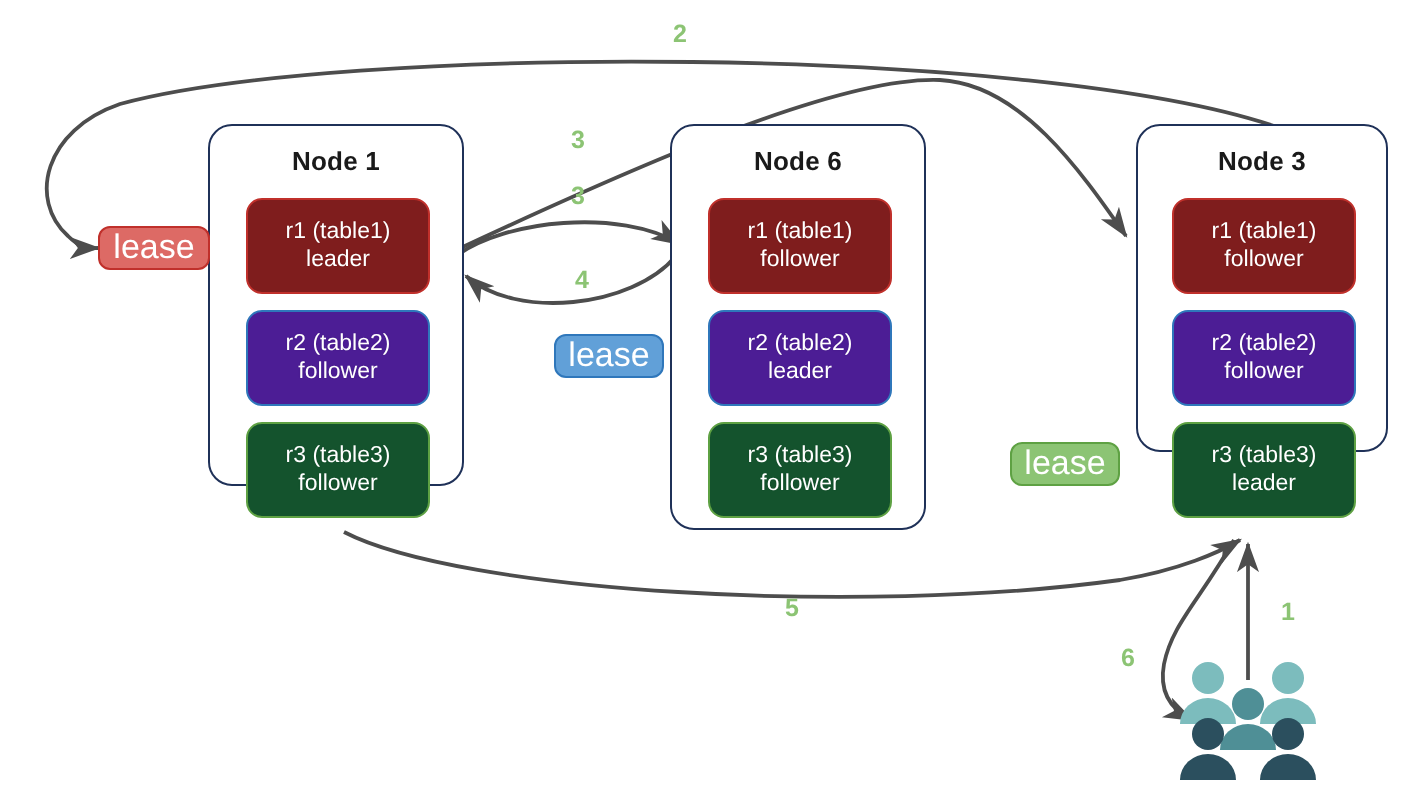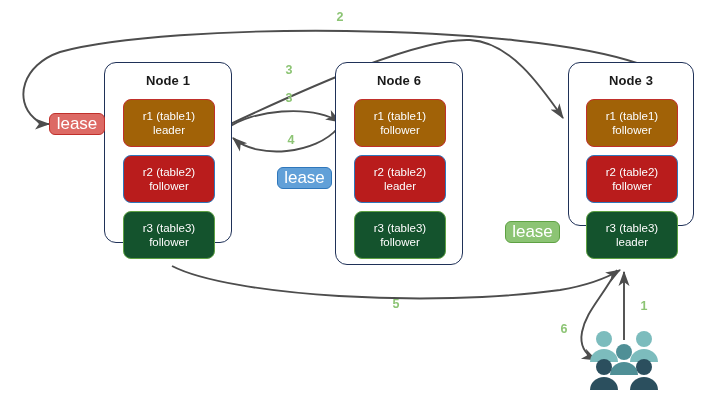--- a/index.html
+++ b/index.html
@@ -28,22 +28,22 @@
     border-radius:8px;
     box-sizing:border-box;
     display:flex;flex-direction:column;align-items:center;justify-content:center;
     color:#ffffff;
     font-size:11.5px;
     line-height:14px;
     text-align:center;
     text-shadow:0 0 1px rgba(0,0,0,.10);
   }
   .replica span{display:block;}
-  .r-red{background:#a16207;border:1.6px solid #c0302b;}
-  .r-blue{background:#b91c1c;border:1.6px solid #2f77bb;}
+  .r-red{background:#7f1d1d;border:1.6px solid #c0302b;}
+  .r-blue{background:#4c1d95;border:1.6px solid #2f77bb;}
   .r-green{background:#14532d;border:1.6px solid #5ea143;}
 
   .lease{
     position:absolute;
     border-radius:6px;
     box-sizing:border-box;
     display:flex;align-items:center;justify-content:center;
     color:#ffffff;font-size:17px;
   }
   .lease-red{background:#dd6a65;border:1.6px solid #c0302b;}

